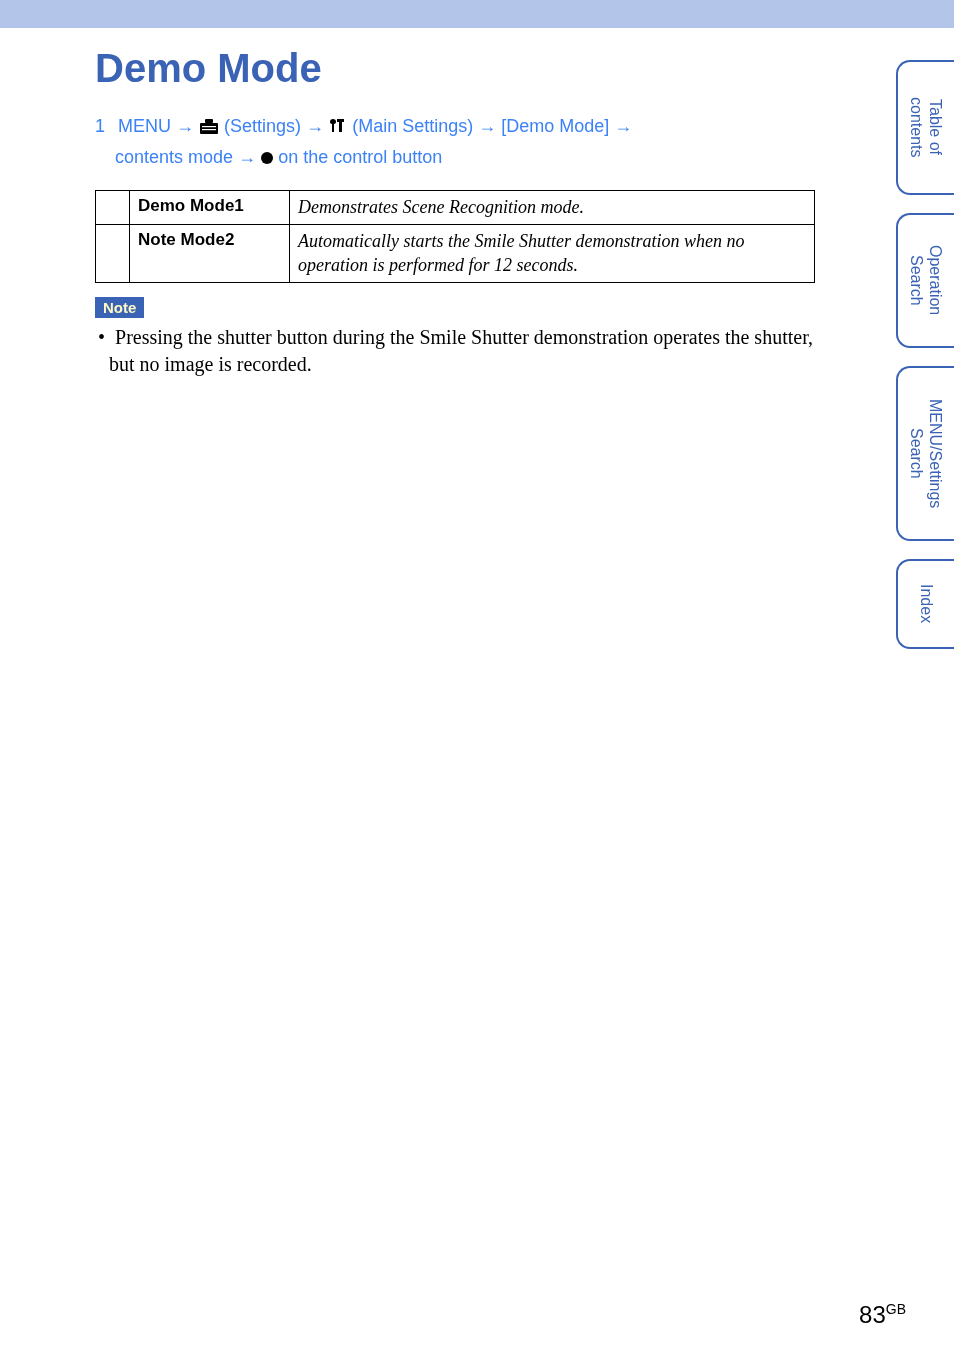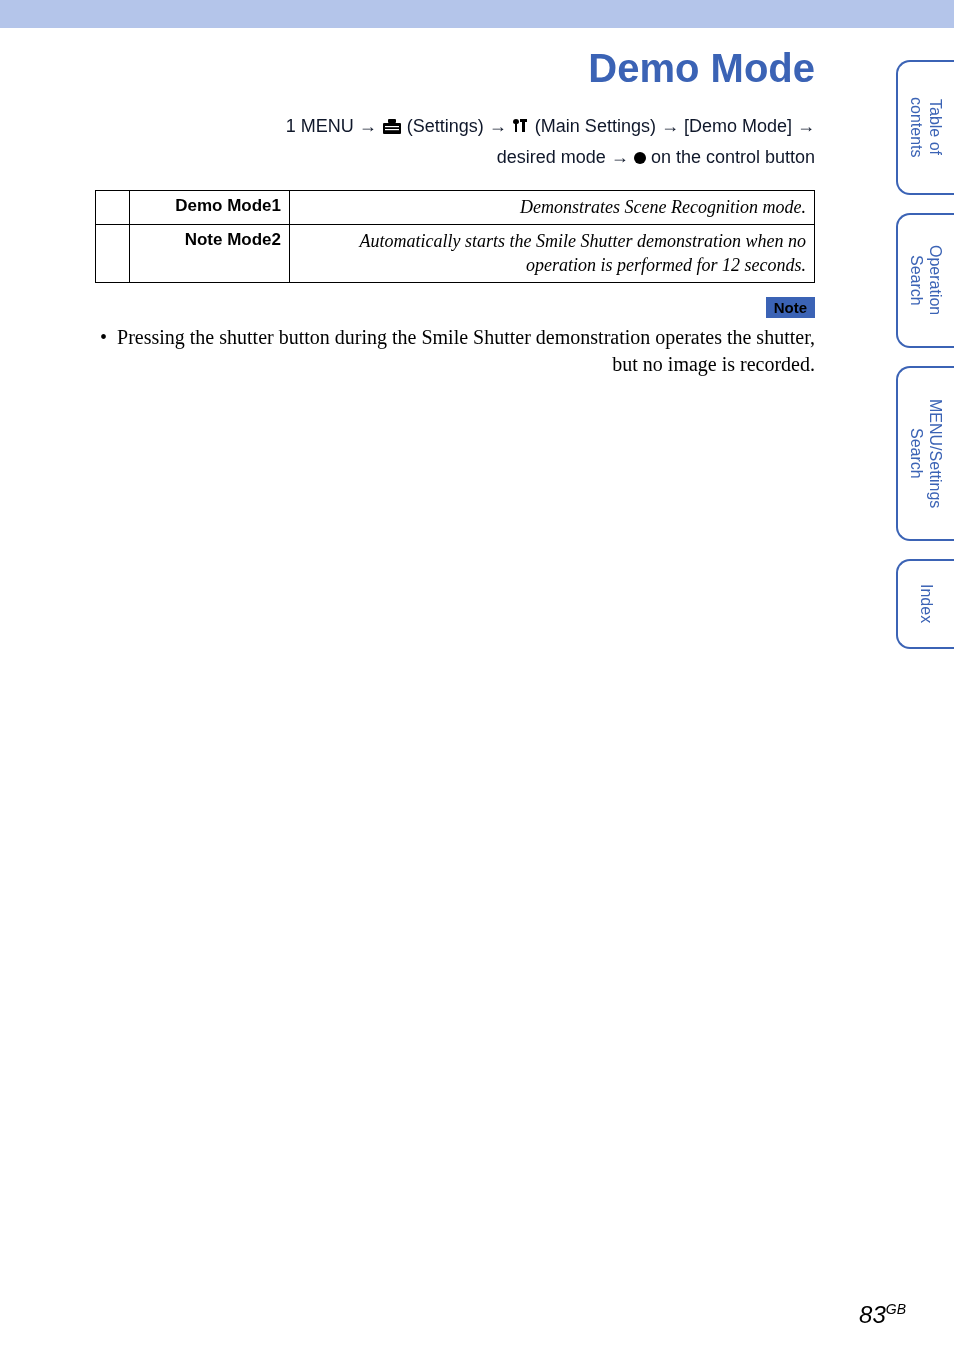--- a/index.html
+++ b/index.html
@@ -20,40 +20,39 @@
       left: 0;
       width: 100%;
       height: 28px;
       background: #b4c5ea;
     }
     .content {
       position: absolute;
       top: 40px;
       left: 95px;
       width: 720px;
-      text-align: right;
     }
     h1 {
       font-size: 40px;
       font-weight: bold;
       color: #3b63b5;
       margin-bottom: 22px;
       margin-top: 6px;
     }
     .intro {
       font-family: "Times New Roman", Times, serif;
       font-size: 18px;
       line-height: 1.4;
       color: #000;
       margin-bottom: 16px;
     }
     .step-line {
       font-size: 18px;
       line-height: 1.55;
-      color: #0f172a;
+      color: #3b82f6;
       margin-bottom: 18px;
     }
     .step-num {
       display: inline-block;
       width: 18px;
     }
     .arrow {
       font-weight: normal;
     }
     .icon-settings {
@@ -95,21 +94,21 @@
     }
     table.mode-table td.desc-col {
       font-family: "Times New Roman", Times, serif;
       font-size: 18px;
       line-height: 1.3;
       font-style: italic;
     }
     .note-badge {
       display: inline-block;
       background: #3b63b5;
-      color: #000000;
+      color: #fef9c3;
       font-weight: bold;
       font-size: 15px;
       padding: 2px 8px;
       margin-bottom: 6px;
     }
     .note-text {
       font-family: "Times New Roman", Times, serif;
       font-size: 20px;
       line-height: 1.35;
       padding-left: 14px;
@@ -145,21 +144,20 @@
     .tab1 { height: 135px; }
     .tab2 { height: 135px; }
     .tab3 { height: 175px; }
     .tab4 { height: 90px; }
     .page-number {
       position: absolute;
       right: 48px;
       bottom: 40px;
       font-size: 24px;
       font-family: Arial, Helvetica, sans-serif;
-      font-style: italic;
     }
     .page-number .gb {
       font-size: 14px;
       vertical-align: top;
     }
     .check-icon {
       display: inline-block;
     }
   </style>
 </head>
@@ -190,21 +188,21 @@
         <path d="M4 2 C2 2 1 3 1 5 C1 6 2 7 3 7 L3 15 L5 15 L5 7 C6 7 7 6 7 5 C7 3 6 2 4 2 Z" fill="#000"></path>
         <rect x="10" y="2" width="3" height="13" fill="#000"></rect>
         <rect x="8" y="2" width="7" height="3" fill="#000"></rect>
       </svg>
     </span>
     <span>(Main Settings)</span>
     <span class="arrow"> → </span>
     <span>[Demo Mode]</span>
     <span class="arrow"> → </span>
     <br>
-    &nbsp;&nbsp;&nbsp;&nbsp;<span>desired mode</span>
+    &nbsp;&nbsp;&nbsp;&nbsp;<span>contents mode</span>
     <span class="arrow"> → </span>
     <span class="icon-dot"></span>
     <span> </span><span>on the control button</span>
   </div>
 
   <table class="mode-table">
     <tbody>
         <tr>
       <td class="check-col"></td>
       <td class="label-col">Demo Mode1</td>

